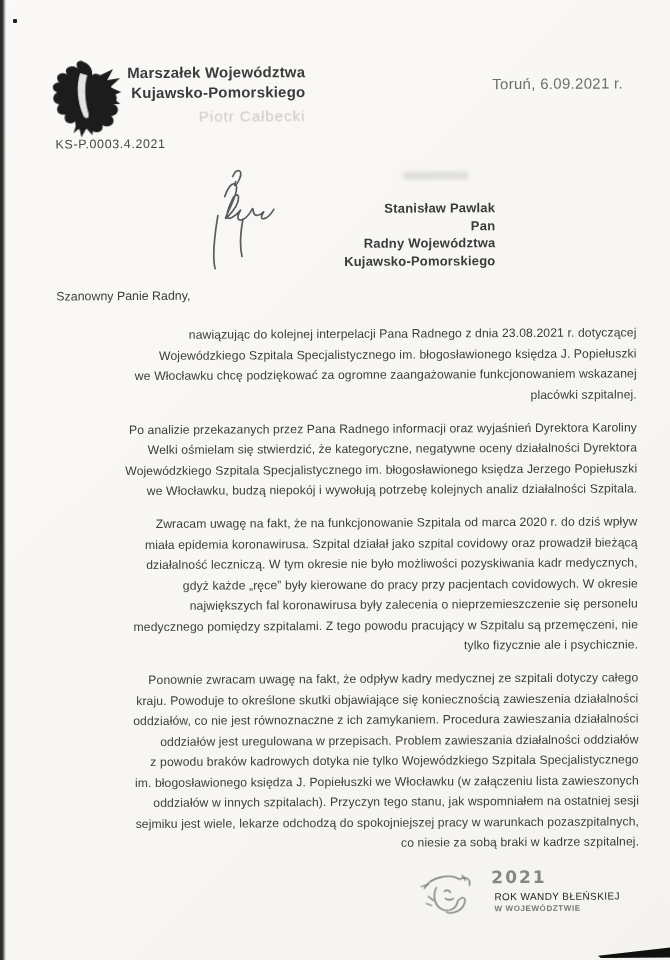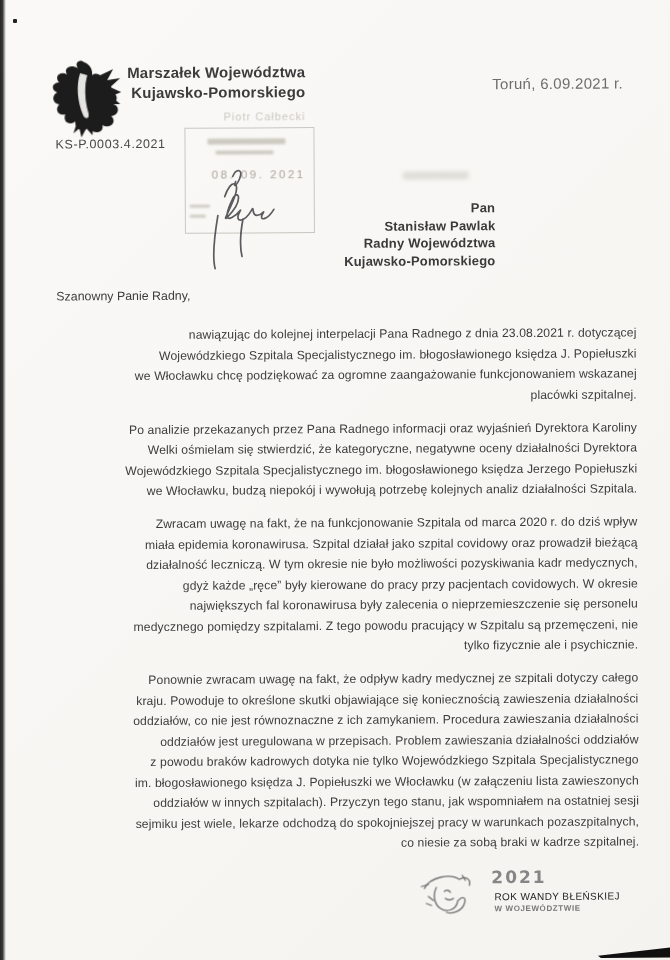--- a/index.html
+++ b/index.html
@@ -17,21 +17,21 @@
     background:linear-gradient(to right,#262626 0%,#3a3a3a 45%,#9a9a96 70%,rgba(200,200,196,0) 100%);}
   .corner-wedge{position:absolute;left:598px;bottom:2px;width:72px;height:12px;background:#101010;
     clip-path:polygon(0 82%,100% 12%,100% 95%,4% 100%);filter:blur(.4px);}
   .speck{position:absolute;background:#222;border-radius:1px;}
   .smudge{position:absolute;background:#c2bfb5;filter:blur(2px);border-radius:2px;}
 
   
   .eagle{position:absolute;left:52px;top:56px;}
   .sender{position:absolute;left:129px;top:62px;line-height:20px;}
   .sender .t{font-size:15px;font-weight:bold;color:#3b3b3b;letter-spacing:.2px;}
-  .sender .n{font-size:11px;color:#ccc9c2;margin-top:4px;letter-spacing:1px;filter:blur(.4px);}
+  .sender .n{font-size:15px;color:#ccc9c2;margin-top:4px;letter-spacing:1px;filter:blur(.4px);}
   .place-date{position:absolute;left:494px;top:76px;font-size:15px;color:#6d6d6d;letter-spacing:.3px;}
   .refno{position:absolute;left:57px;top:136px;font-size:12.5px;color:#474747;letter-spacing:.6px;}
 
   
   .stamp{position:absolute;left:186px;top:127px;width:128px;height:104px;
     border:1px solid rgba(145,140,128,.45);}
   .stamp .bar{background:#b7b3a8;filter:blur(1.3px);opacity:.65;border-radius:1px;}
   .stamp .b1{position:absolute;left:22px;top:10px;width:78px;height:6px;}
   .stamp .b2{position:absolute;left:30px;top:22px;width:58px;height:4px;}
   .stamp .date{position:absolute;left:10px;top:40px;width:110px;font-size:11.5px;color:#a9a499;
@@ -82,44 +82,37 @@
 
     <div class="sender">
       <div class="t">Marszałek Województwa</div>
       <div class="t">Kujawsko-Pomorskiego</div>
       <div class="n">Piotr Całbecki</div>
     </div>
 
     <div class="place-date">Toruń, 6.09.2021 r.</div>
     <div class="refno">KS-P.0003.4.2021</div>
 
-    <div class="stamp">
-      <div class="bar b1"></div>
-      <div class="bar b2"></div>
-      <div class="date">08. 09. 2021</div>
-      <div class="bar b3"></div>
-      <div class="bar b4"></div>
-    </div>
 
     <div class="signature">
       <svg width="122" height="118" viewBox="0 0 122 118">
         <g fill="none" stroke="#45464a" stroke-width="1.7" stroke-linecap="round" opacity="0.88">
           <path d="M44 14 C48 5 55 7 51 16 C48 23 44 26 47 19"></path>
           <path d="M36 34 C42 16 52 18 46 34 C40 50 33 60 39 54 C55 38 50 26 44 36 C38 48 35 59 43 55 C51 51 54 43 50 51 C46 61 56 59 62 49 C66 41 62 53 68 53 C74 53 77 45 73 53 C71 59 79 57 85 47"></path>
           <path d="M29 53 C25 76 23 94 26 106"></path>
           <path d="M54 57 C51 73 51 86 53 94"></path>
         </g>
       </svg>
     </div>
 
     <div class="smudge" style="left:404px;top:172px;width:66px;height:8px;opacity:.45;"></div>
 
     <div class="recipient">
+      <div>Stanisław Pawlak</div>
       <div>Pan</div>
-      <div>Stanisław Pawlak</div>
       <div>Radny Województwa</div>
       <div>Kujawsko-Pomorskiego</div>
     </div>
 
     <div class="salutation">Szanowny Panie Radny,</div>
     <div class="paras">
         <div class="para">
           <div class="line">nawiązując do kolejnej interpelacji Pana Radnego z dnia 23.08.2021 r. dotyczącej</div>
           <div class="line">Wojewódzkiego Szpitala Specjalistycznego im. błogosławionego księdza J. Popiełuszki</div>
           <div class="line">we Włocławku chcę podziękować za ogromne zaangażowanie funkcjonowaniem wskazanej</div>

